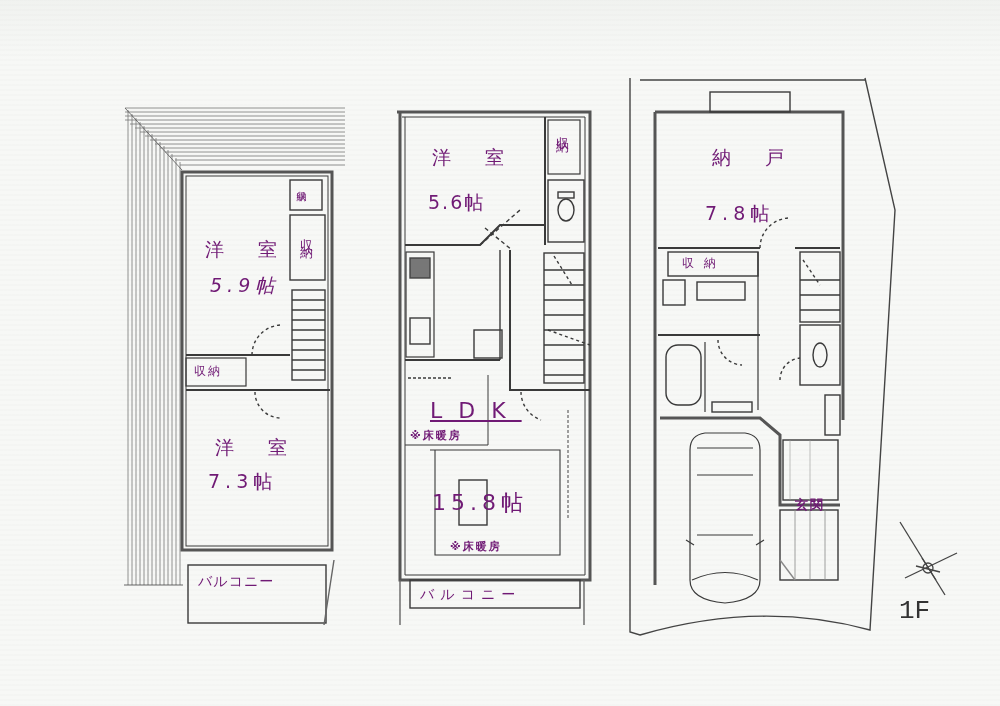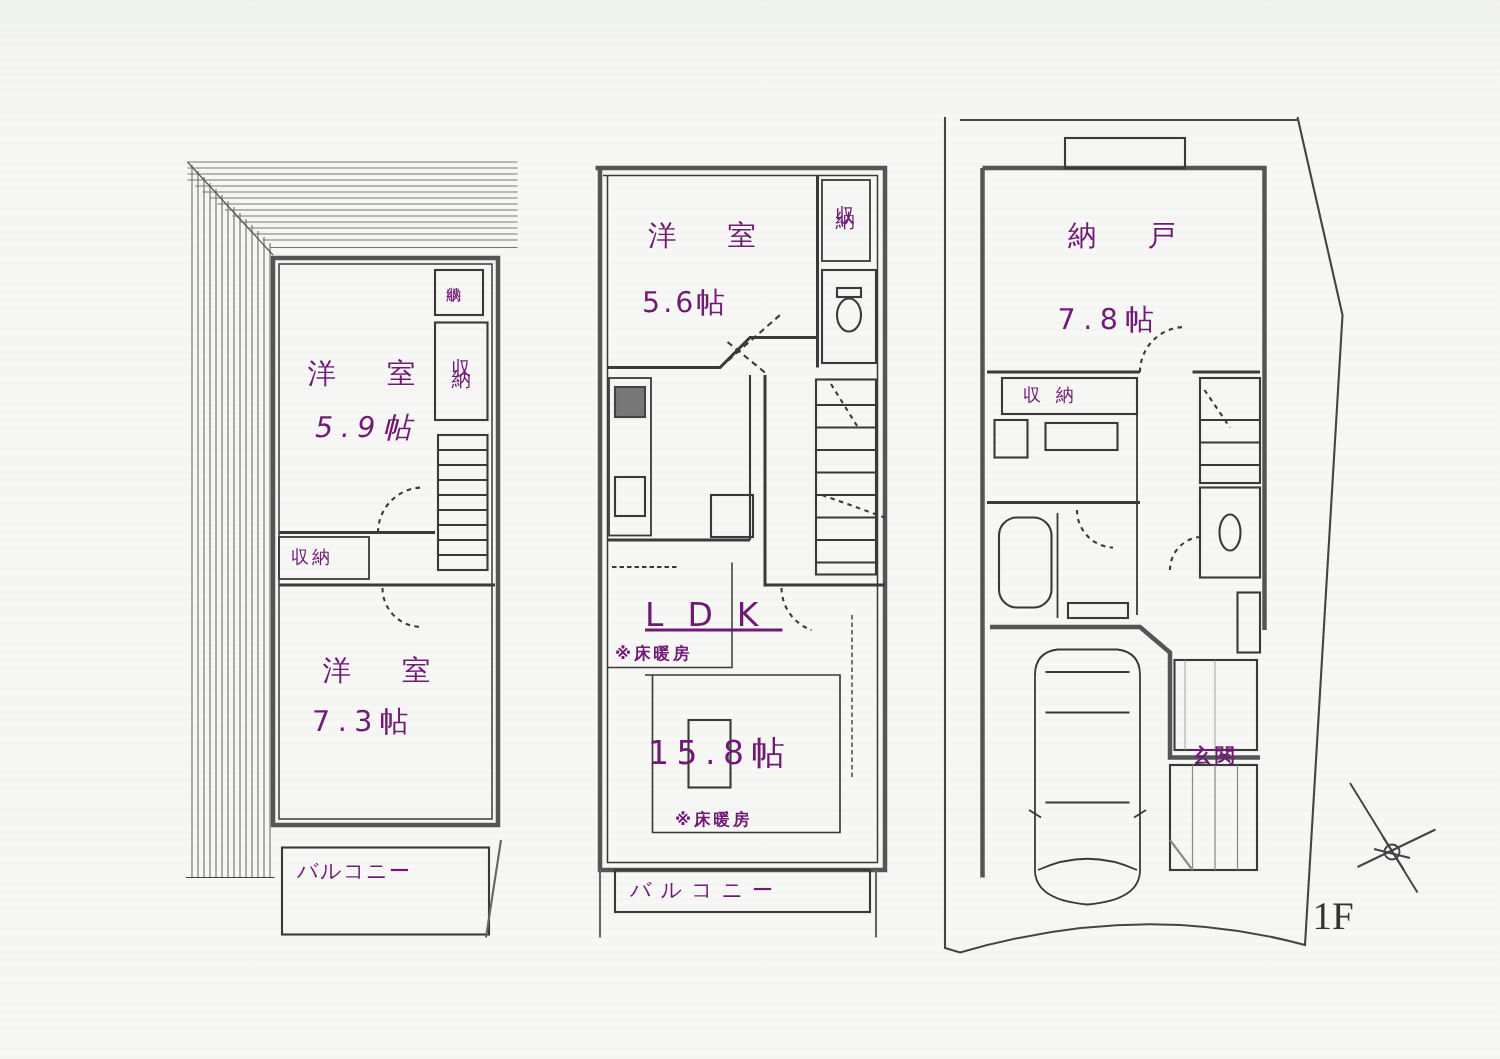--- a/index.html
+++ b/index.html
@@ -21,21 +21,21 @@
     position: absolute; white-space: nowrap; color: #701a75;
     font-family: "DejaVu Sans", sans-serif; line-height: 1;
   }
   .room-name { font-size: 19px; letter-spacing: 14px; }
   .room-size { font-size: 19px; letter-spacing: 5px; }
   .small-lbl { font-size: 12px; letter-spacing: 2px; }
   .vert { writing-mode: vertical-rl; font-size: 12px; letter-spacing: 2px; }
   .balcony { font-size: 14px; letter-spacing: 6px; }
   .ldk { font-size: 22px; letter-spacing: 16px; }
   .note { font-size: 11px; letter-spacing: 2px; font-weight: bold; }
-  .floor-tag { font-size: 26px; font-family: Liberation Serif, serif; color:#333; }
+  .floor-tag { font-size: 26px; font-family: Liberation Mono, monospace; color:#333;margin-left:24px; }
   .entrance { font-size: 13px; letter-spacing: 2px; font-weight: bold; margin-top: 24px; }
 </style>
 </head>
 <body>
 
 <div class="scan-noise"></div>
 
 <svg class="plan" width="1000" height="706" viewBox="0 0 1000 706" fill="none" stroke="#3a3a3a" stroke-width="1.4">
 
   <g>

